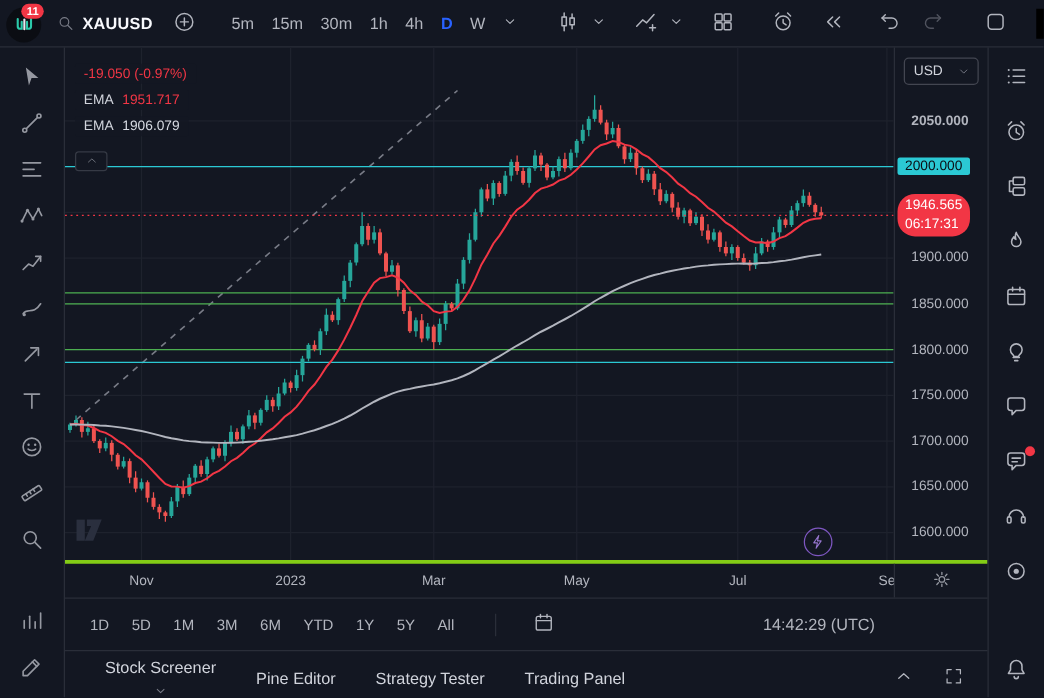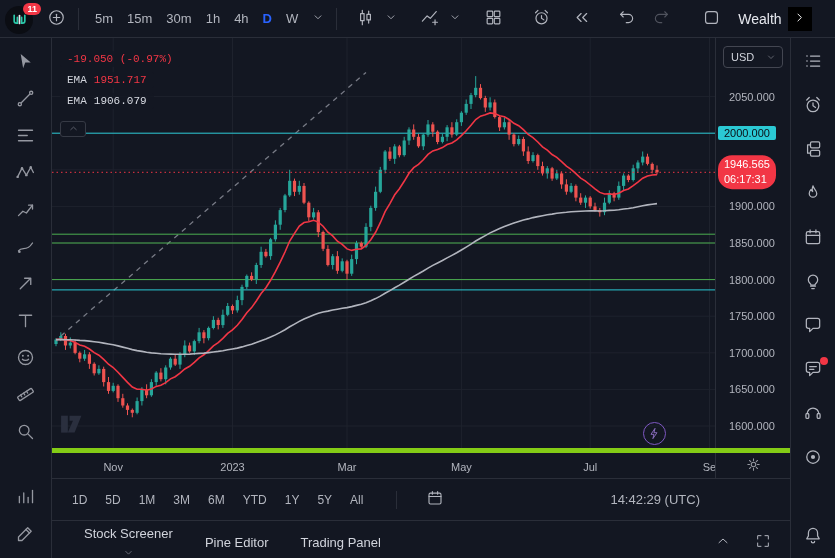--- a/index.html
+++ b/index.html
@@ -44,42 +44,42 @@
           color:#9598a1; border-radius:4px; cursor:pointer; }
   .tool.push-down { margin-top:auto; }
 
   .center { flex:1; display:flex; flex-direction:column; min-width:0; }
   .chart-region { flex:0 0 410px; display:flex; position:relative; }
   .canvas-wrap { position:relative; width:663px; height:410px; overflow:hidden; }
   #chart-svg { display:block; }
 
   .legend { position:absolute; top:13px; left:8px; display:flex; flex-direction:column;
             gap:5px; align-items:flex-start; font-size:11px; z-index:5; }
-  .lchip { background:rgba(19,23,34,.78); padding:2px 7px; border-radius:2px; display:flex; gap:7px;font-family:Liberation Mono, monospace; }
+  .lchip { background:rgba(19,23,34,.78); padding:2px 7px; border-radius:2px; display:flex; gap:7px; }
   .lchange { color:#f23645; }
   .lname { color:#d1d4dc; }
   .legend-collapse { margin-top:7px; width:26px; height:16px; background:#131722; border:1px solid #363a45;
                      border-radius:3px; color:#787b86; display:flex; align-items:center; justify-content:center;
                      cursor:pointer; padding:0; }
   .watermark { position:absolute; left:9px; bottom:9px; color:#2a2f3e; z-index:1; }
   .bolt-btn { position:absolute; right:49px; bottom:3px; width:23px; height:23px; border-radius:50%;
               border:1.5px solid #7e57c2; color:#9575cd; display:flex; align-items:center;
               justify-content:center; cursor:pointer; background:none; z-index:6; }
 
   .price-axis { flex:0 0 75px; border-left:1px solid #2a2e39; position:relative;
                 font-size:11px; color:#b2b5be; overflow:hidden; }
   .usd-select { position:absolute; top:8px; left:7px; width:60px; height:22px; border:1px solid #434651;
                 border-radius:4px; display:flex; align-items:center; justify-content:space-between;
                 padding:0 5px 0 7px; color:#d1d4dc; cursor:pointer; z-index:4; background:#131722; }
   .tick { position:absolute; left:13px; transform:translateY(-50%); white-space:nowrap; }
   .tick.chip-teal { left:2px; background:#2bc9d4; color:#0b0e14; padding:1px 6px; border-radius:2px; }
   .chip-red { position:absolute; left:2px; transform:translateY(-50%); background:#f23645; color:#fff;
               padding:2px 6px; border-radius:14px; line-height:1.35; font-size:11px; z-index:5; }
 
-  .time-axis-row { flex:0 0 30px; border-top:5px solid #84cc16; display:flex; }
+  .time-axis-row { flex:0 0 30px; border-top:3px solid #84cc16; display:flex; }
   .time-axis { width:663px; position:relative; font-size:11px; color:#b2b5be; overflow:hidden; }
   .tlabel { position:absolute; top:8px; transform:translateX(-50%); white-space:nowrap; }
   .axis-corner { flex:0 0 75px; border-left:1px solid #2a2e39; display:flex; align-items:center;
                  justify-content:center; color:#9598a1; cursor:pointer; }
 
   .range-row { flex:0 0 42px; border-top:1px solid #2a2e39; display:flex; align-items:center;
                padding:0 12px; gap:16px; font-size:12px; color:#b2b5be; }
   .rbtn { background:none; border:none; color:#b2b5be; font-size:12px; padding:4px 8px;
           cursor:pointer; border-radius:4px; font-family:inherit; }
   .vdiv { width:1px; height:18px; background:#2a2e39; margin:0 9px; }
@@ -110,20 +110,29 @@
       <div class="logo-circle">
         <svg viewBox="0 0 24 24" width="17" height="17" fill="none" stroke-linecap="round">
           <path d="M4.5 6v8a3 3 0 0 0 3 3h1.5V9" stroke="#2bc9a9" stroke-width="2.4"></path>
           <path d="M12 17.5V6.5" stroke="#e8eaf0" stroke-width="2.4"></path>
           <path d="M19.5 6v8a3 3 0 0 1-3 3H15V9" stroke="#2bc9a9" stroke-width="2.4"></path>
         </svg>
       </div>
       <span class="logo-badge">11</span>
     </div>
 
+    <div class="symbol-search">
+      <span class="chev">
+          <svg viewBox="0 0 24 24" width="15" height="15" fill="none" stroke="currentColor" stroke-width="1.5" stroke-linecap="round" stroke-linejoin="round">
+            <circle cx="10.5" cy="10.5" r="5.5"></circle>
+            <line x1="15" y1="15" x2="20" y2="20"></line>
+          </svg>
+        </span>
+      <span class="symbol-name">XAUUSD</span>
+    </div>
 
     <button class="iconbtn">
       <span><svg viewBox="0 0 24 24" width="19" height="19" fill="none" stroke="currentColor" stroke-width="1.5" stroke-linecap="round" stroke-linejoin="round">
             <circle cx="12" cy="12" r="8.5"></circle>
             <line x1="12" y1="8" x2="12" y2="16"></line>
             <line x1="8" y1="12" x2="16" y2="12"></line>
           </svg></span>
     </button>
 
     <div class="tdiv"></div>
@@ -640,21 +649,21 @@
 
         <div class="price-axis" id="price-axis">
           <div class="usd-select">
             <span>USD</span>
             <span class="chev">
                 <svg viewBox="0 0 24 24" width="12" height="12" fill="none" stroke="currentColor" stroke-width="1.5" stroke-linecap="round" stroke-linejoin="round">
                   <path d="M7 10l5 5 5-5"></path>
                 </svg>
               </span>
           </div>
-        <div class="tick" style="top: 58.6px;">2050.000</div>
+        <div class="tick" style="top: 58.6px; font-weight: bold;">2050.000</div>
             <div class="tick chip-teal" style="top: 95.2px; text-align: center;">2000.000</div>
             <div class="tick" style="top: 168.4px;">1900.000</div>
             <div class="tick" style="top: 205px;">1850.000</div>
             <div class="tick" style="top: 241.6px;">1800.000</div>
             <div class="tick" style="top: 278.2px;">1750.000</div>
             <div class="tick" style="top: 314.8px;">1700.000</div>
             <div class="tick" style="top: 351.4px;">1650.000</div>
             <div class="tick" style="top: 388px;">1600.000</div>
             <div class="chip-red" style="top: 134.3px;">
               <div>1946.565</div>
@@ -711,20 +720,23 @@
               <span class="chev">
                 <svg viewBox="0 0 24 24" width="13" height="13" fill="none" stroke="currentColor" stroke-width="1.5" stroke-linecap="round" stroke-linejoin="round">
                   <path d="M7 10l5 5 5-5"></path>
                 </svg>
               </span>
             </div>
             <div class="btab">
               <span>Pine Editor</span>
             </div>
             <div class="btab">
+              <span>Strategy Tester</span>
+            </div>
+            <div class="btab">
               <span>Trading Panel</span>
             </div>
           </span>
         <span class="bp-icons">
           <button class="iconbtn">
             <span><svg viewBox="0 0 24 24" width="16" height="16" fill="none" stroke="currentColor" stroke-width="1.5" stroke-linecap="round" stroke-linejoin="round">
                   <path d="M6 14.5l6-5.5 6 5.5"></path>
                 </svg></span>
           </button>
           <button class="iconbtn">

